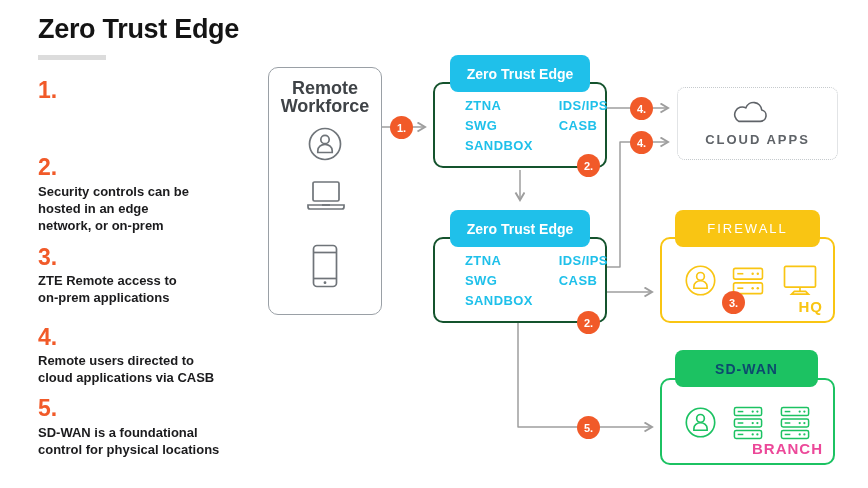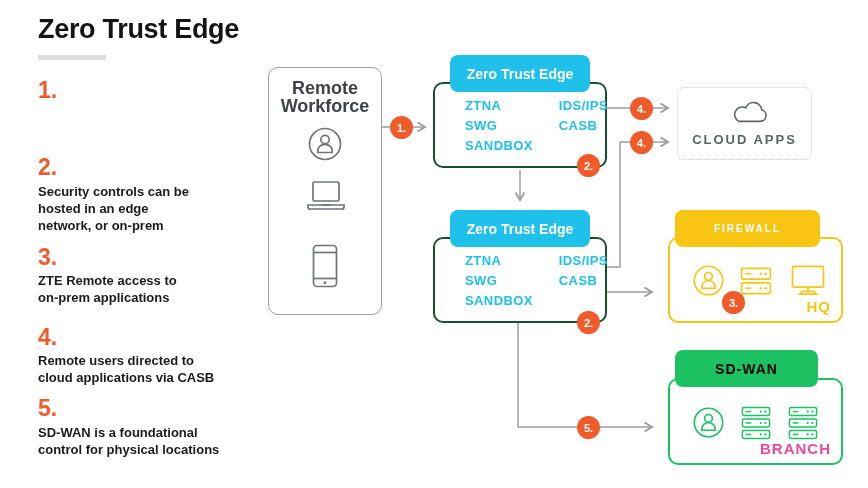--- a/index.html
+++ b/index.html
@@ -23,34 +23,34 @@
     font-size:18px;font-weight:700;color:#3f4347;line-height:18px;white-space:pre-line;}
   .rw-icon{position:absolute;color:#6f7479;}
   .zte-body{position:absolute;width:174px;height:86px;background:#fff;
     border:2px solid #14532d;border-radius:10px;z-index:2;box-sizing:border-box;}
   .zte-tab{position:absolute;width:140px;height:37px;background:#1FC0EA;border-radius:8px;
     display:flex;align-items:center;justify-content:center;color:#fff;font-size:14px;
     font-weight:700;z-index:3;}
   .zte-services{position:absolute;left:30px;top:12px;display:flex;gap:26px;}
   .zte-col{display:flex;flex-direction:column;}
   .zte-service{font-size:13px;font-weight:800;color:#1FC0EA;letter-spacing:0.4px;line-height:20px;}
-  .cloud-box{position:absolute;left:677px;top:87px;width:135px;height:73px;background:#fff;
+  .cloud-box{position:absolute;left:677px;top:87px;width:161px;height:73px;background:#fff;
     border:1.5px dotted #c6cacd;border-radius:8px;z-index:2;box-sizing:border-box;}
   .cloud-box svg{position:absolute;left:50px;top:10px;color:#5f6368;}
   .cloud-label{position:absolute;left:0;top:44px;width:100%;text-align:center;
     font-size:13px;font-weight:700;color:#5f6368;letter-spacing:2px;}
   .site-body{position:absolute;width:175px;background:#fff;border-radius:10px;z-index:2;
-    box-sizing:border-box;margin-left:8px;}
+    box-sizing:border-box;}
   .fw-body{left:660px;top:237px;height:86px;border:2px solid #F9C513;}
   .fw-tab{position:absolute;left:675px;top:210px;width:145px;height:37px;background:#F9C513;
     border-radius:8px;display:flex;align-items:center;justify-content:center;color:#fff;
-    font-size:10px;font-weight:700;letter-spacing:2px;z-index:3;}
+    font-size:13px;font-weight:400;letter-spacing:2px;z-index:3;}
   .sd-body{left:660px;top:378px;height:87px;border:2px solid #1CC262;}
   .sd-tab{position:absolute;left:675px;top:350px;width:143px;height:37px;background:#1CC262;
-    border-radius:8px;display:flex;align-items:center;justify-content:center;color:#000000;
+    border-radius:8px;display:flex;align-items:center;justify-content:center;color:#0c4a6e;
     font-size:14px;font-weight:700;letter-spacing:1px;z-index:3;}
   .site-icon{position:absolute;}
   .fw-body .site-icon{color:#F9C513;}
   .sd-body .site-icon{color:#1CC262;}
   .loc-label{position:absolute;right:10px;bottom:6px;font-size:15px;font-weight:800;letter-spacing:1px;}
   .fw-body .loc-label{color:#F9C513;}
   .sd-body .loc-label{color:#ec4899;}
   
   .badge{position:absolute;width:23px;height:23px;border-radius:50%;background:#F15A29;
     color:#fff;font-size:11px;font-weight:800;display:flex;align-items:center;

